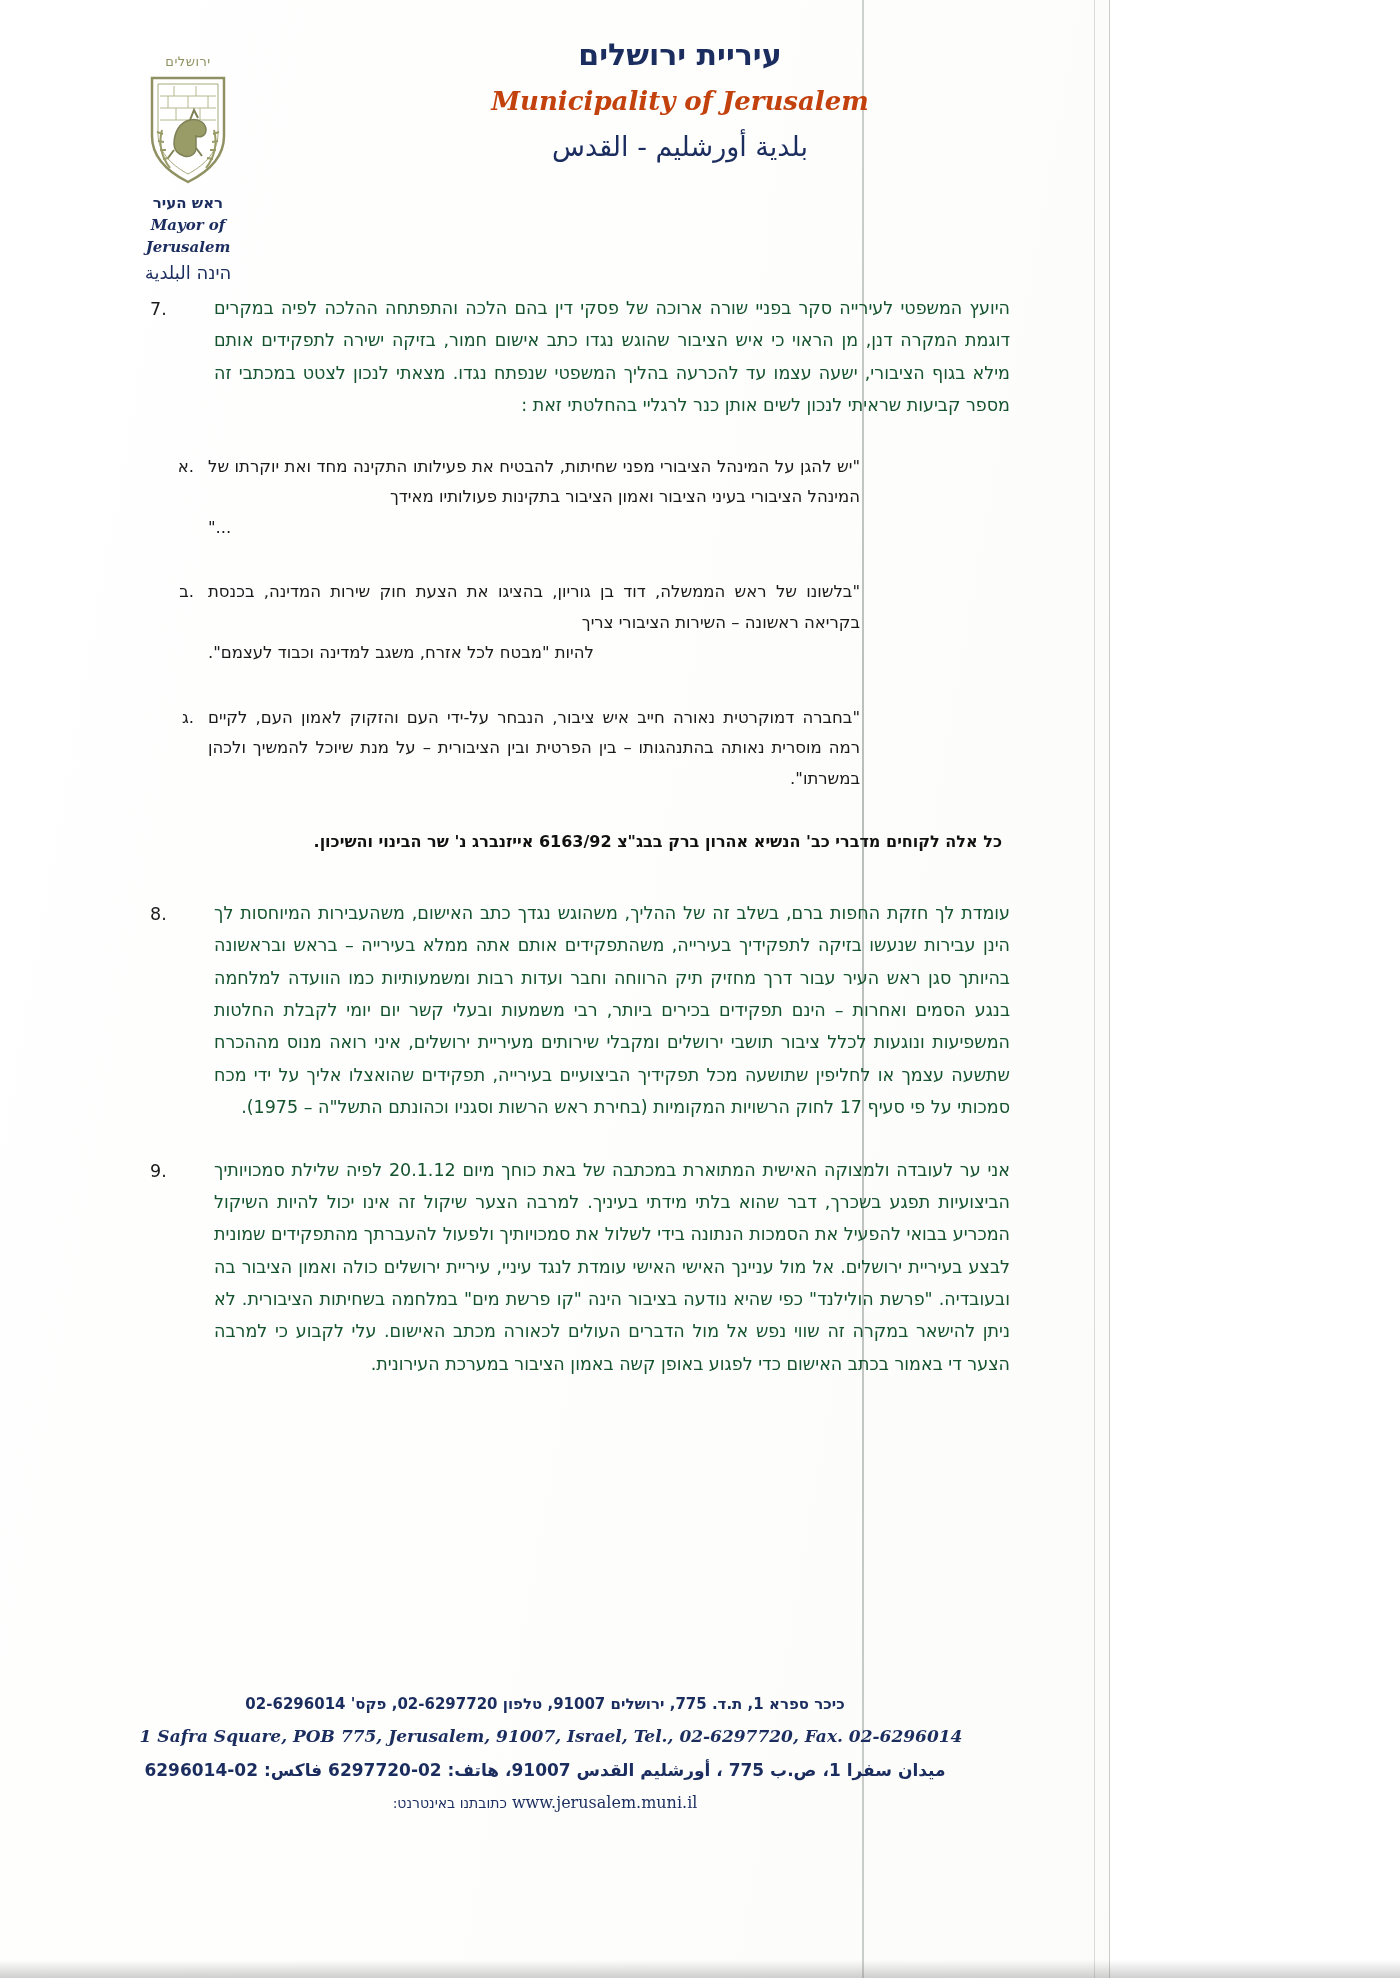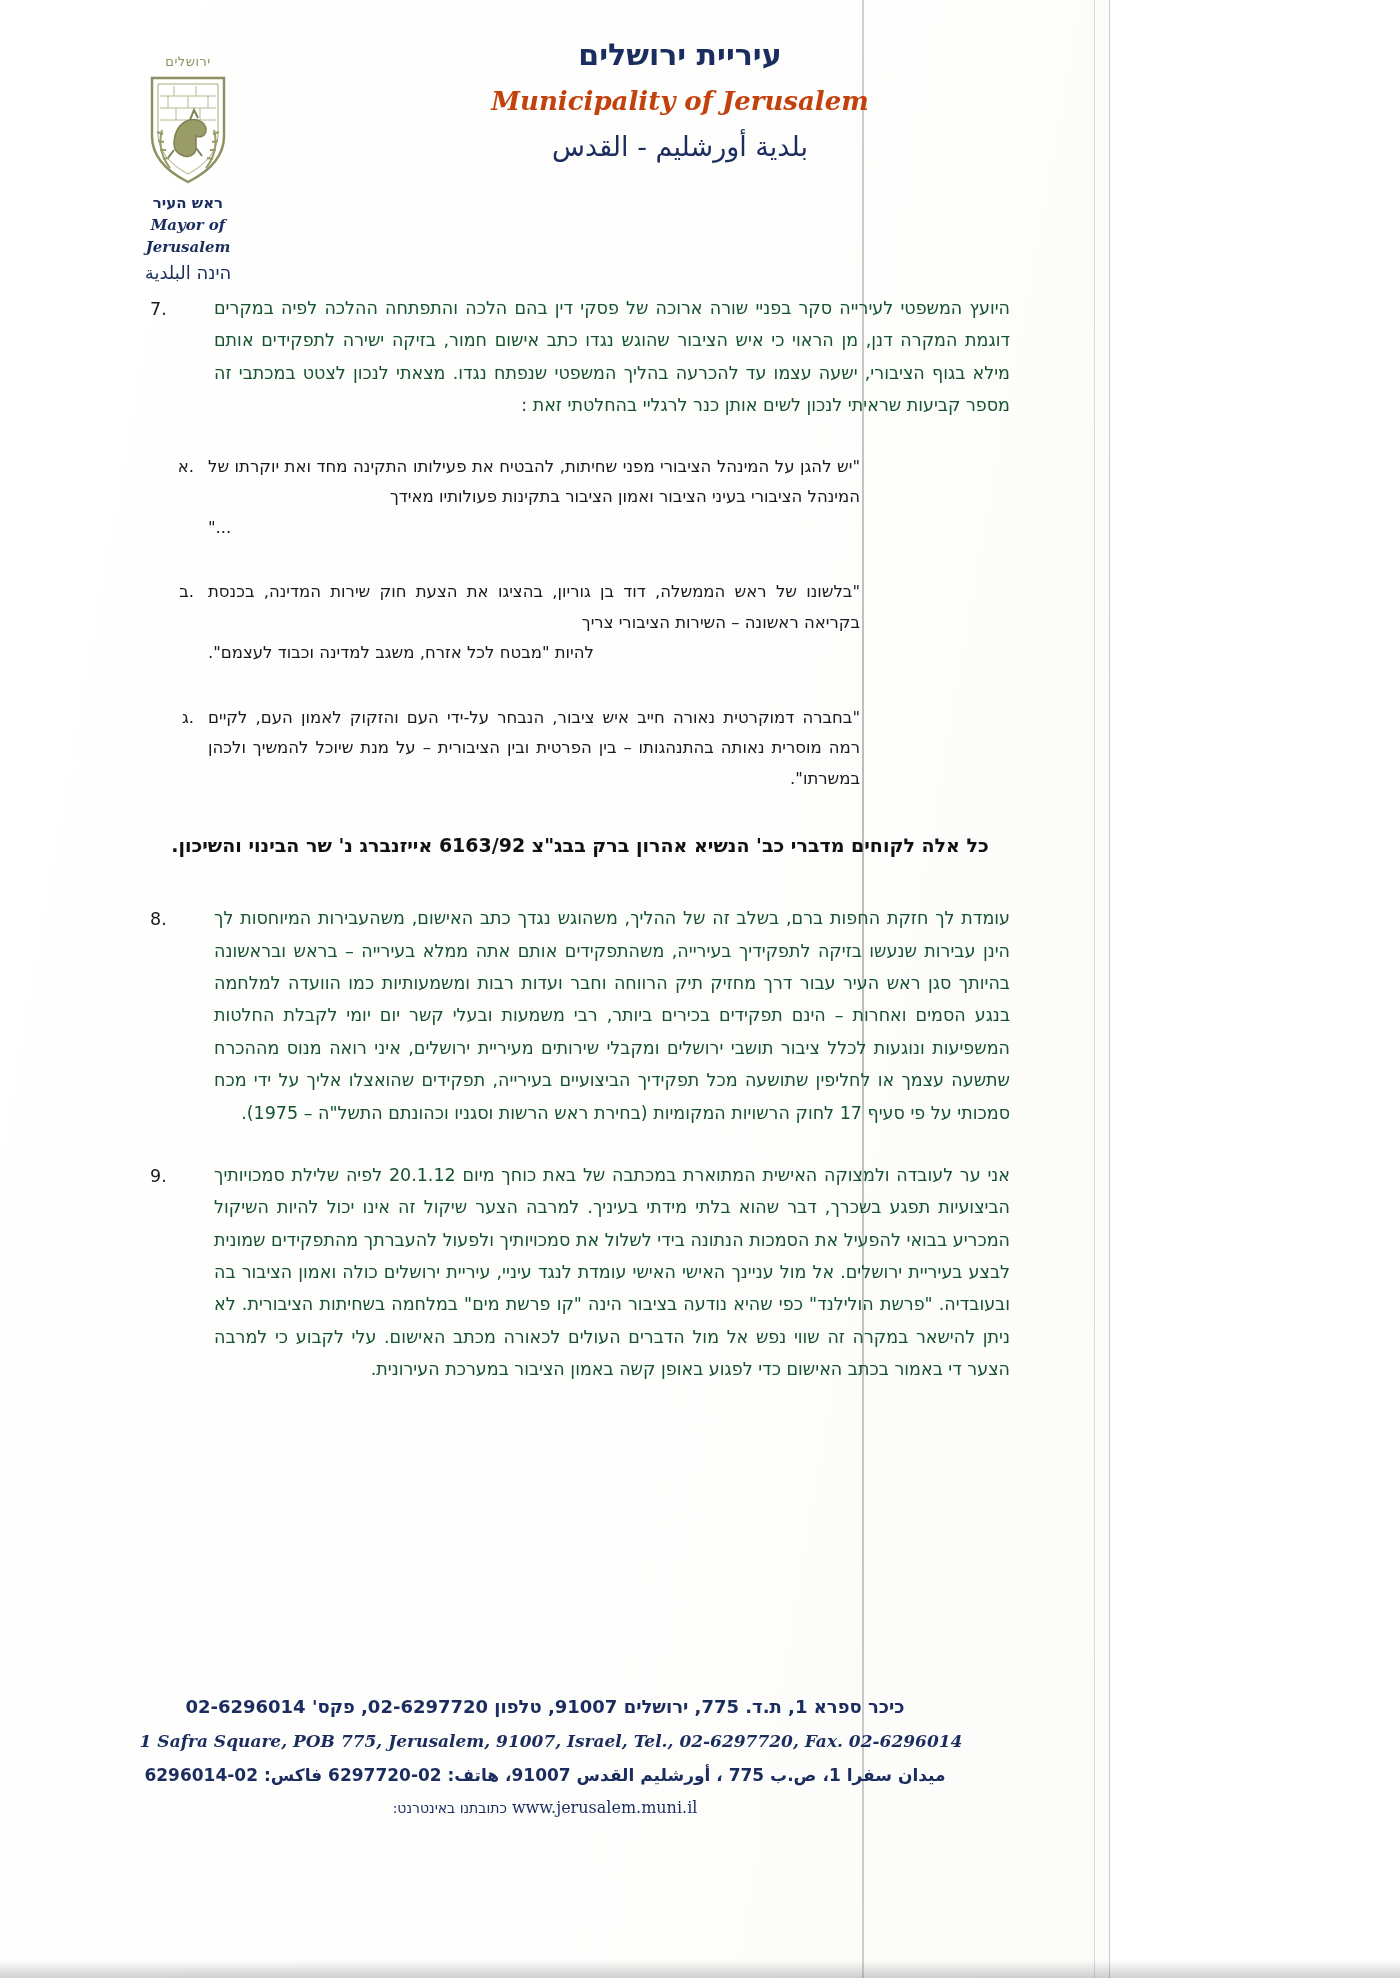--- a/index.html
+++ b/index.html
@@ -118,34 +118,34 @@
     flex:1 1 auto;
     font-family:"DejaVu Sans", sans-serif;
     font-size:16.5px;line-height:1.85;
     text-align:justify;direction:rtl;color:#1a1a1a;
     padding-left:14px;
   }
   .quote-text .tail{display:block;text-align:left;}
 
   .citation{
     font-family:"DejaVu Sans", sans-serif;
-    font-weight:bold;font-size:19px;line-height:1.8;
-    direction:rtl;text-align:center;color:#111;
+    font-weight:bold;font-size:16px;line-height:1.8;
+    direction:rtl;color:#111;
     margin:6px 0 40px 0;
     padding:0 8px;
   }
 
   
   .footer{
     position:absolute;left:0;top:1690px;width:1090px;
     text-align:center;color:#1b2d5e;
   }
   .f-he{
     font-family:"DejaVu Sans", sans-serif;
-    font-size:18px;line-height:1.9;direction:rtl;font-weight:600;
+    font-size:15px;line-height:1.9;direction:rtl;font-weight:600;
   }
   .f-en{
     font-family:"DejaVu Serif", serif;
     font-style:italic;font-weight:bold;font-size:17px;line-height:2;direction:ltr;padding-left:12px;
   }
   .f-ar{
     font-family:"DejaVu Sans", sans-serif;
     font-size:17px;line-height:2;direction:rtl;font-weight:bold;
   }
   .f-web{

